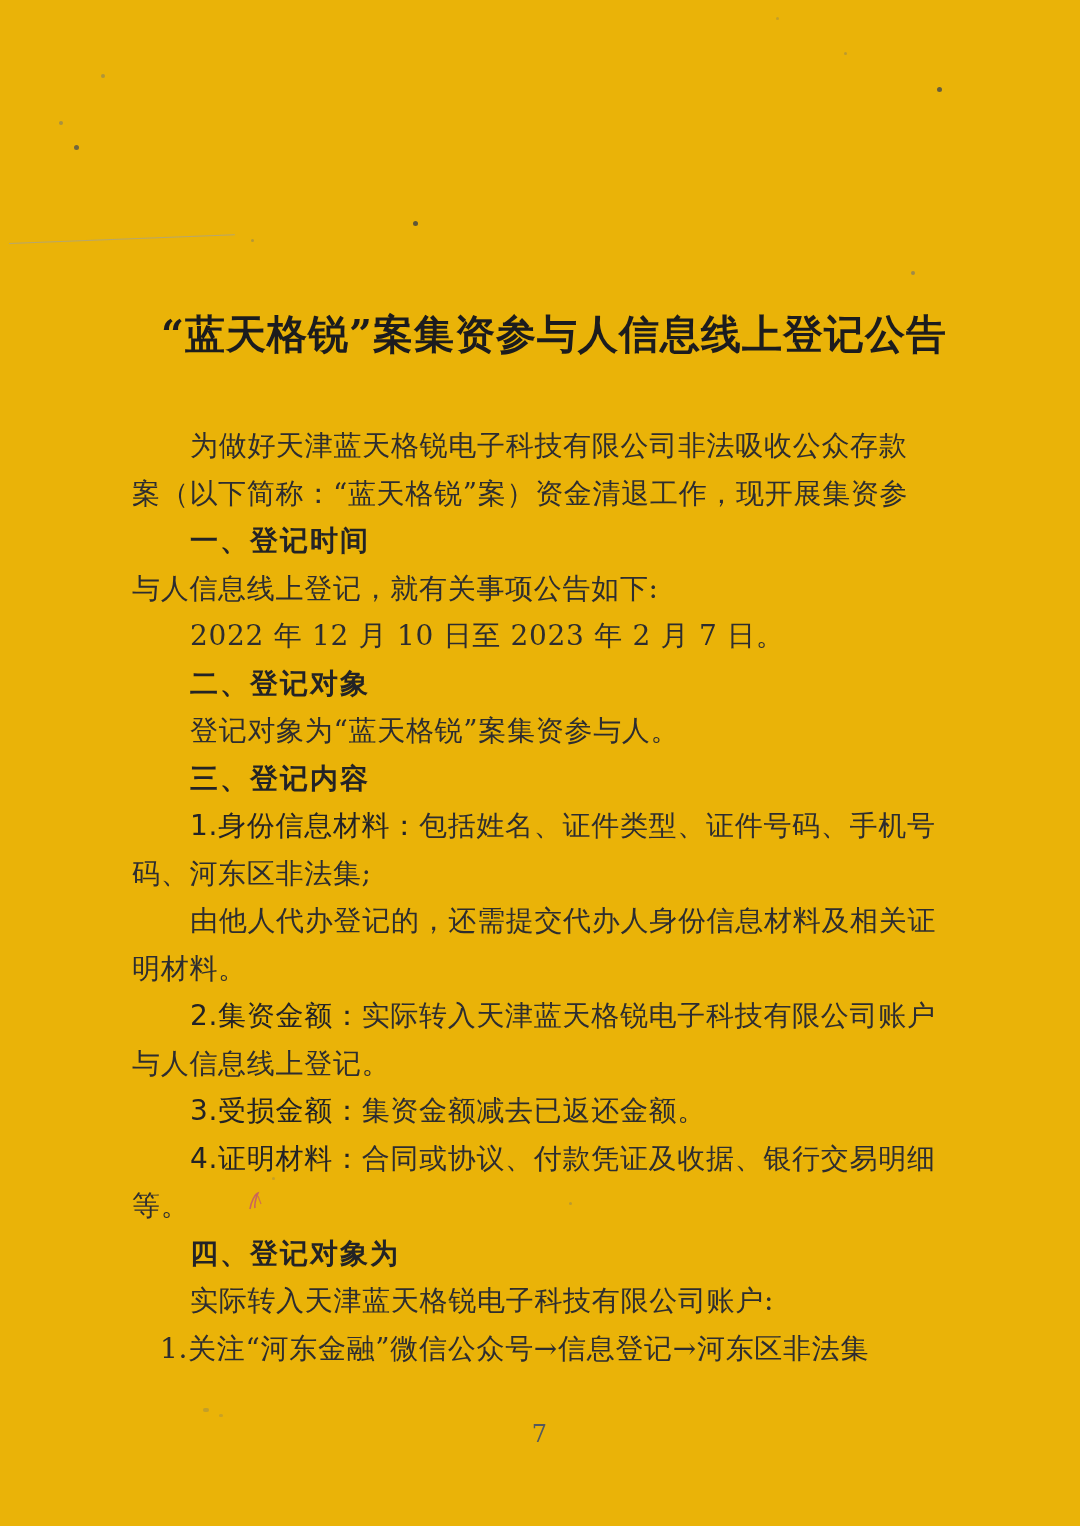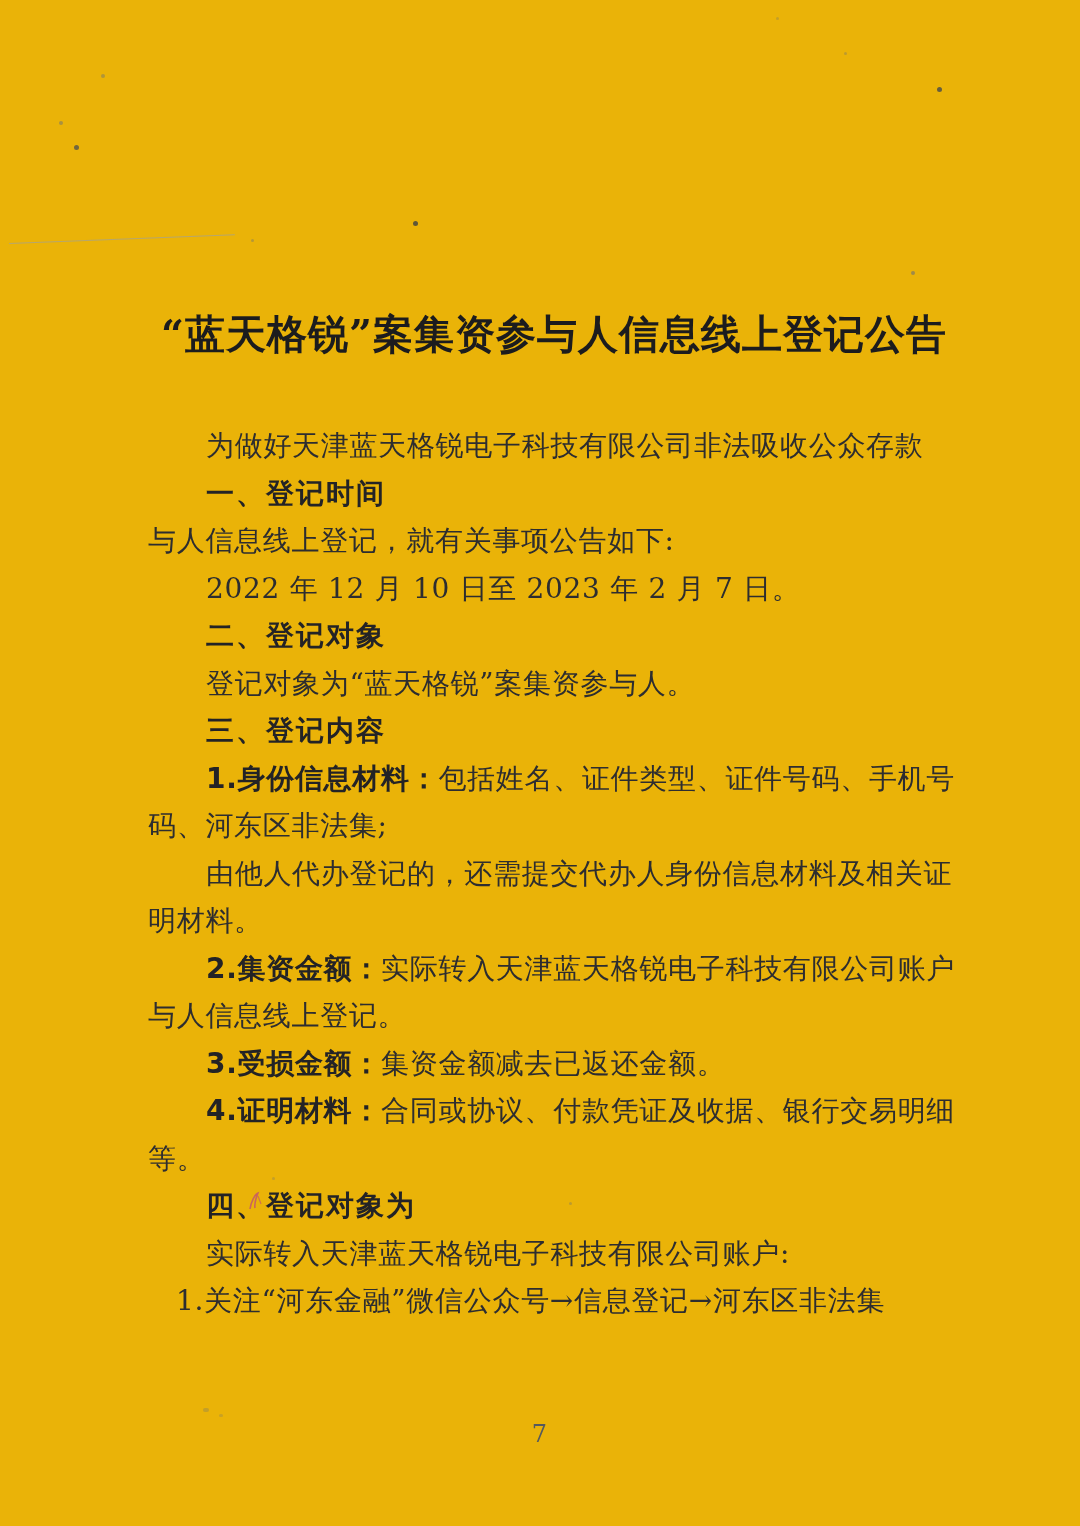--- a/index.html
+++ b/index.html
@@ -22,40 +22,40 @@
     text-align: center;
     font-size: 40px;
     font-weight: bold;
     letter-spacing: 1px;
     line-height: 72px;
     color: #1c1c1e;
     white-space: nowrap;
   }
   .content {
     position: absolute;
-    top: 422px; left: 148px; width: 880px;
+    top: 422px; left: 132px; width: 880px;
   }
   .line {
     height: 47.5px;
     line-height: 47.5px;
     font-size: 28px;
     letter-spacing: 0.7px;
     white-space: nowrap;
     color: #2d2d30;
   }
   .line.indent-2 { padding-left: 58px; }
   .line.indent-1 { padding-left: 28px; }
   .line.heading {
     font-weight: bold;
     font-family: "DejaVu Sans", sans-serif;
     letter-spacing: 2px;
     color: #232326;
   }
   .lead {
-    font-weight: bold;
+    font-weight: normal;
     font-family: "DejaVu Sans", sans-serif;
     color: #232326;
   }
   .page-number {
     position: absolute;
     top: 1420px; left: 0; width: 1080px;
     text-align: center;
     font-size: 24px;
     color: #55595e;
     letter-spacing: 1px;
@@ -96,20 +96,21 @@
 </style>
 </head>
 <body>
 
 <div class="page">
 
   <h1 class="title">“蓝天格锐”案集资参与人信息线上登记公告</h1>
 
   <div class="content">
       <div class="line indent-2"><span>为做好天津蓝天格锐电子科技有限公司非法吸收公众存款</span></div>
+      <div class="line"><span>案（以下简称：“蓝天格锐”案）资金清退工作，现开展集资参</span></div>
       <div class="line indent-2 heading"><span>一、登记时间</span></div>
       <div class="line"><span>与人信息线上登记，就有关事项公告如下:</span></div>
       <div class="line indent-2"><span>2022 年 12 月 10 日至 2023 年 2 月 7 日。</span></div>
       <div class="line indent-2 heading"><span>二、登记对象</span></div>
       <div class="line indent-2"><span>登记对象为“蓝天格锐”案集资参与人。</span></div>
       <div class="line indent-2 heading"><span>三、登记内容</span></div>
       <div class="line indent-2"><span class="lead">1.身份信息材料：</span><span>包括姓名、证件类型、证件号码、手机号</span></div>
       <div class="line"><span>码、河东区非法集;</span></div>
       <div class="line indent-2"><span>由他人代办登记的，还需提交代办人身份信息材料及相关证</span></div>
       <div class="line"><span>明材料。</span></div>

